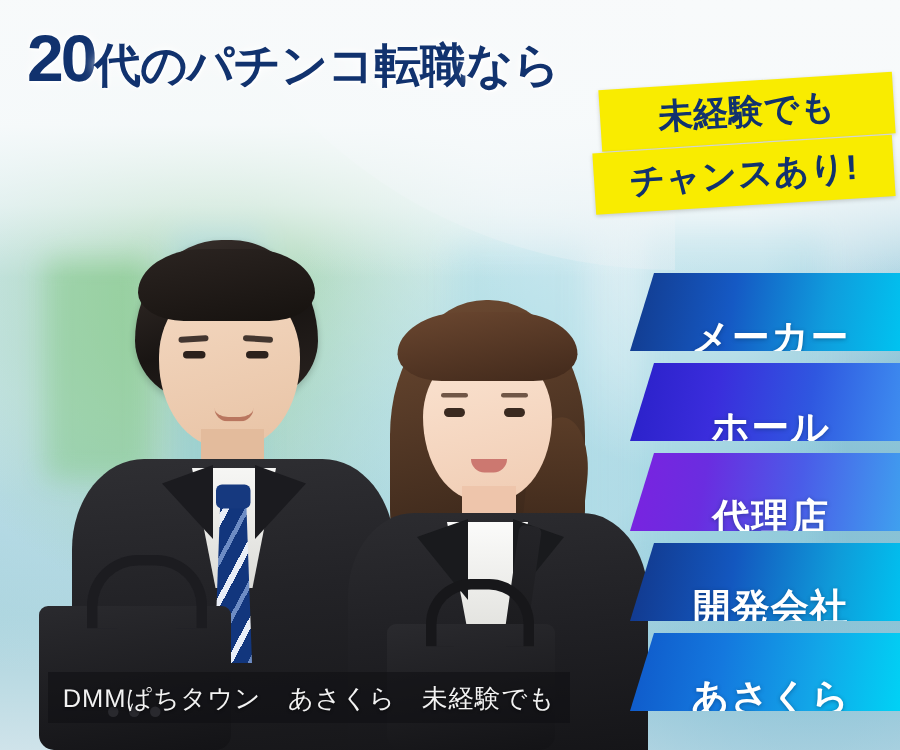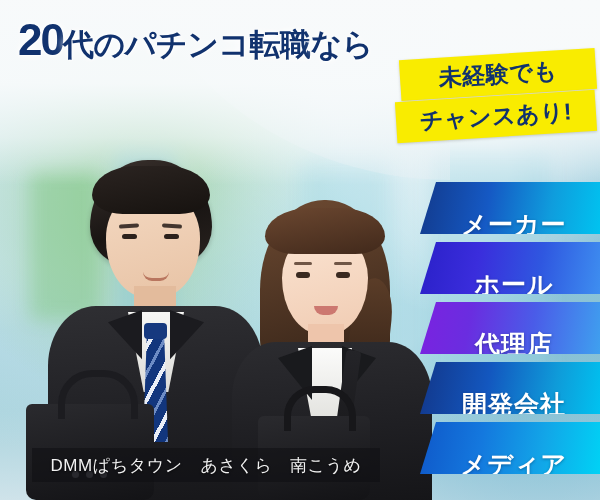--- a/index.html
+++ b/index.html
@@ -311,21 +311,21 @@
     <div class="menu-item m2">
       <span>ホール</span>
     </div>
     <div class="menu-item m4">
       <span>代理店</span>
     </div>
     <div class="menu-item m3">
       <span>開発会社</span>
     </div>
     <div class="menu-item m5">
-      <span>メディア</span>
+      <span>あさくら</span>
     </div>
   </div>
 
   <div class="credit">
-    <span>DMMぱちタウン　あさくら　南こうめ</span>
+    <span>DMMぱちタウン　あさくら　未経験でも</span>
   </div>
 
 </div>
 
 </body></html>

